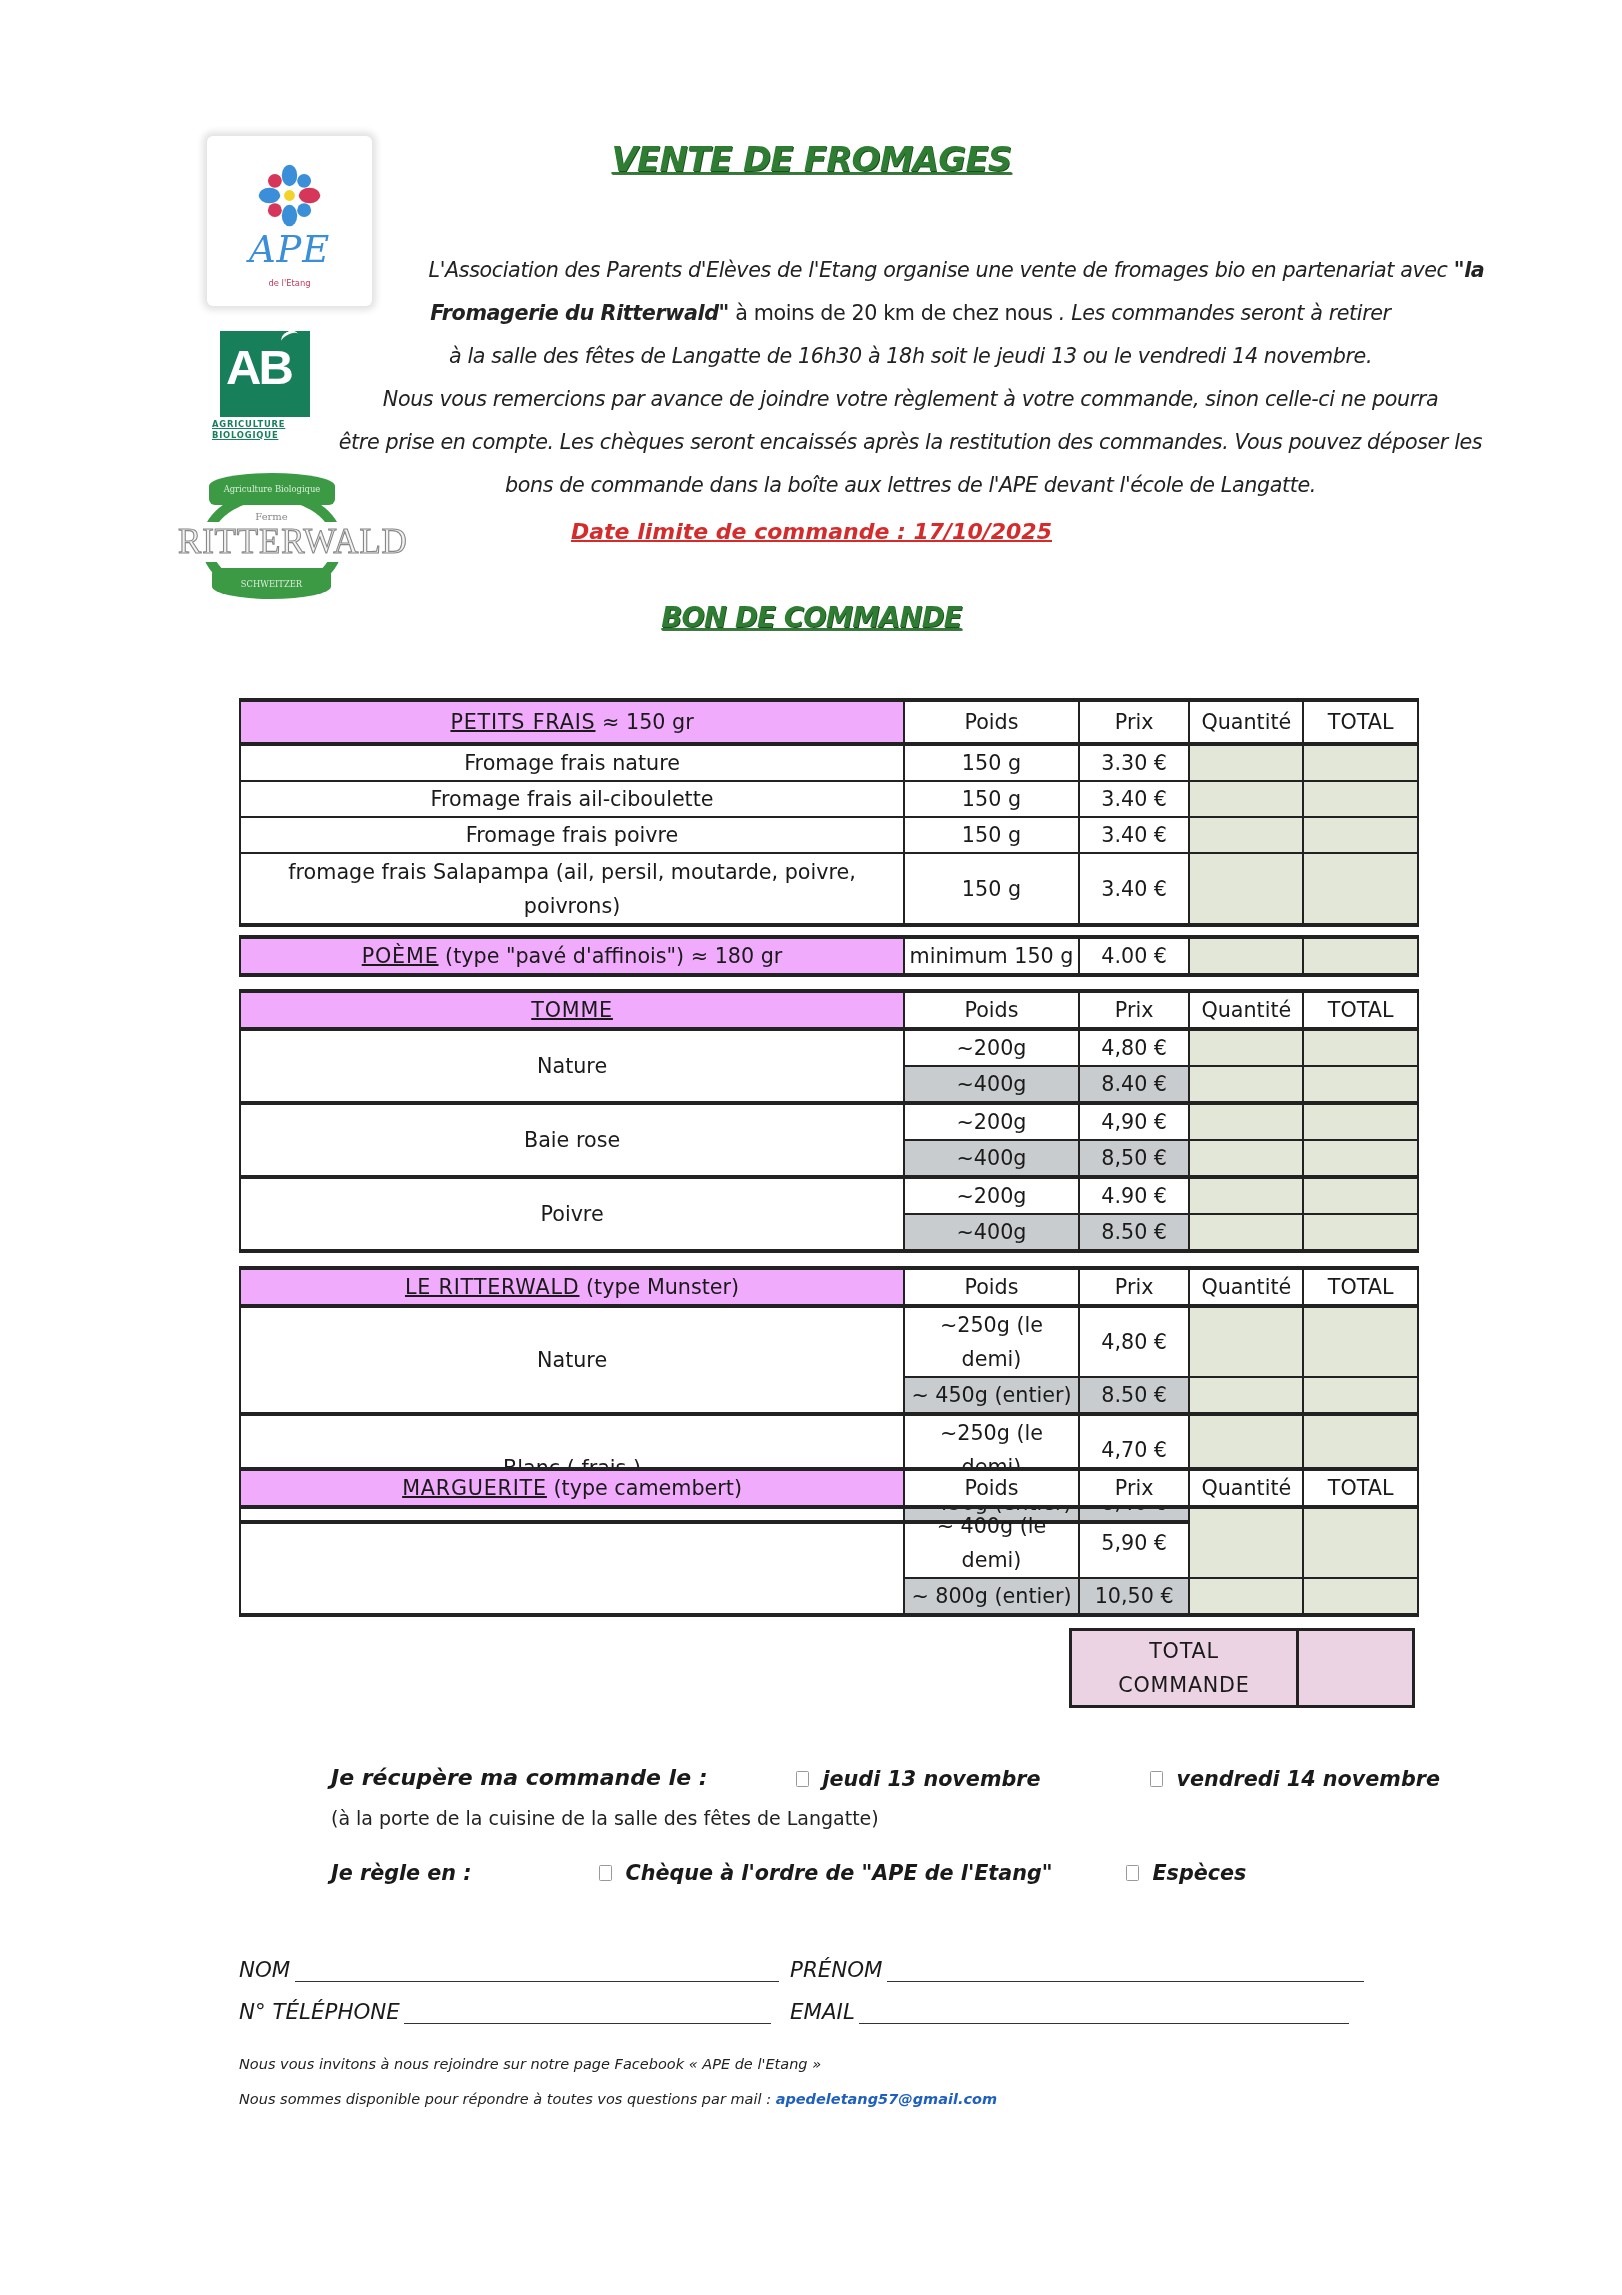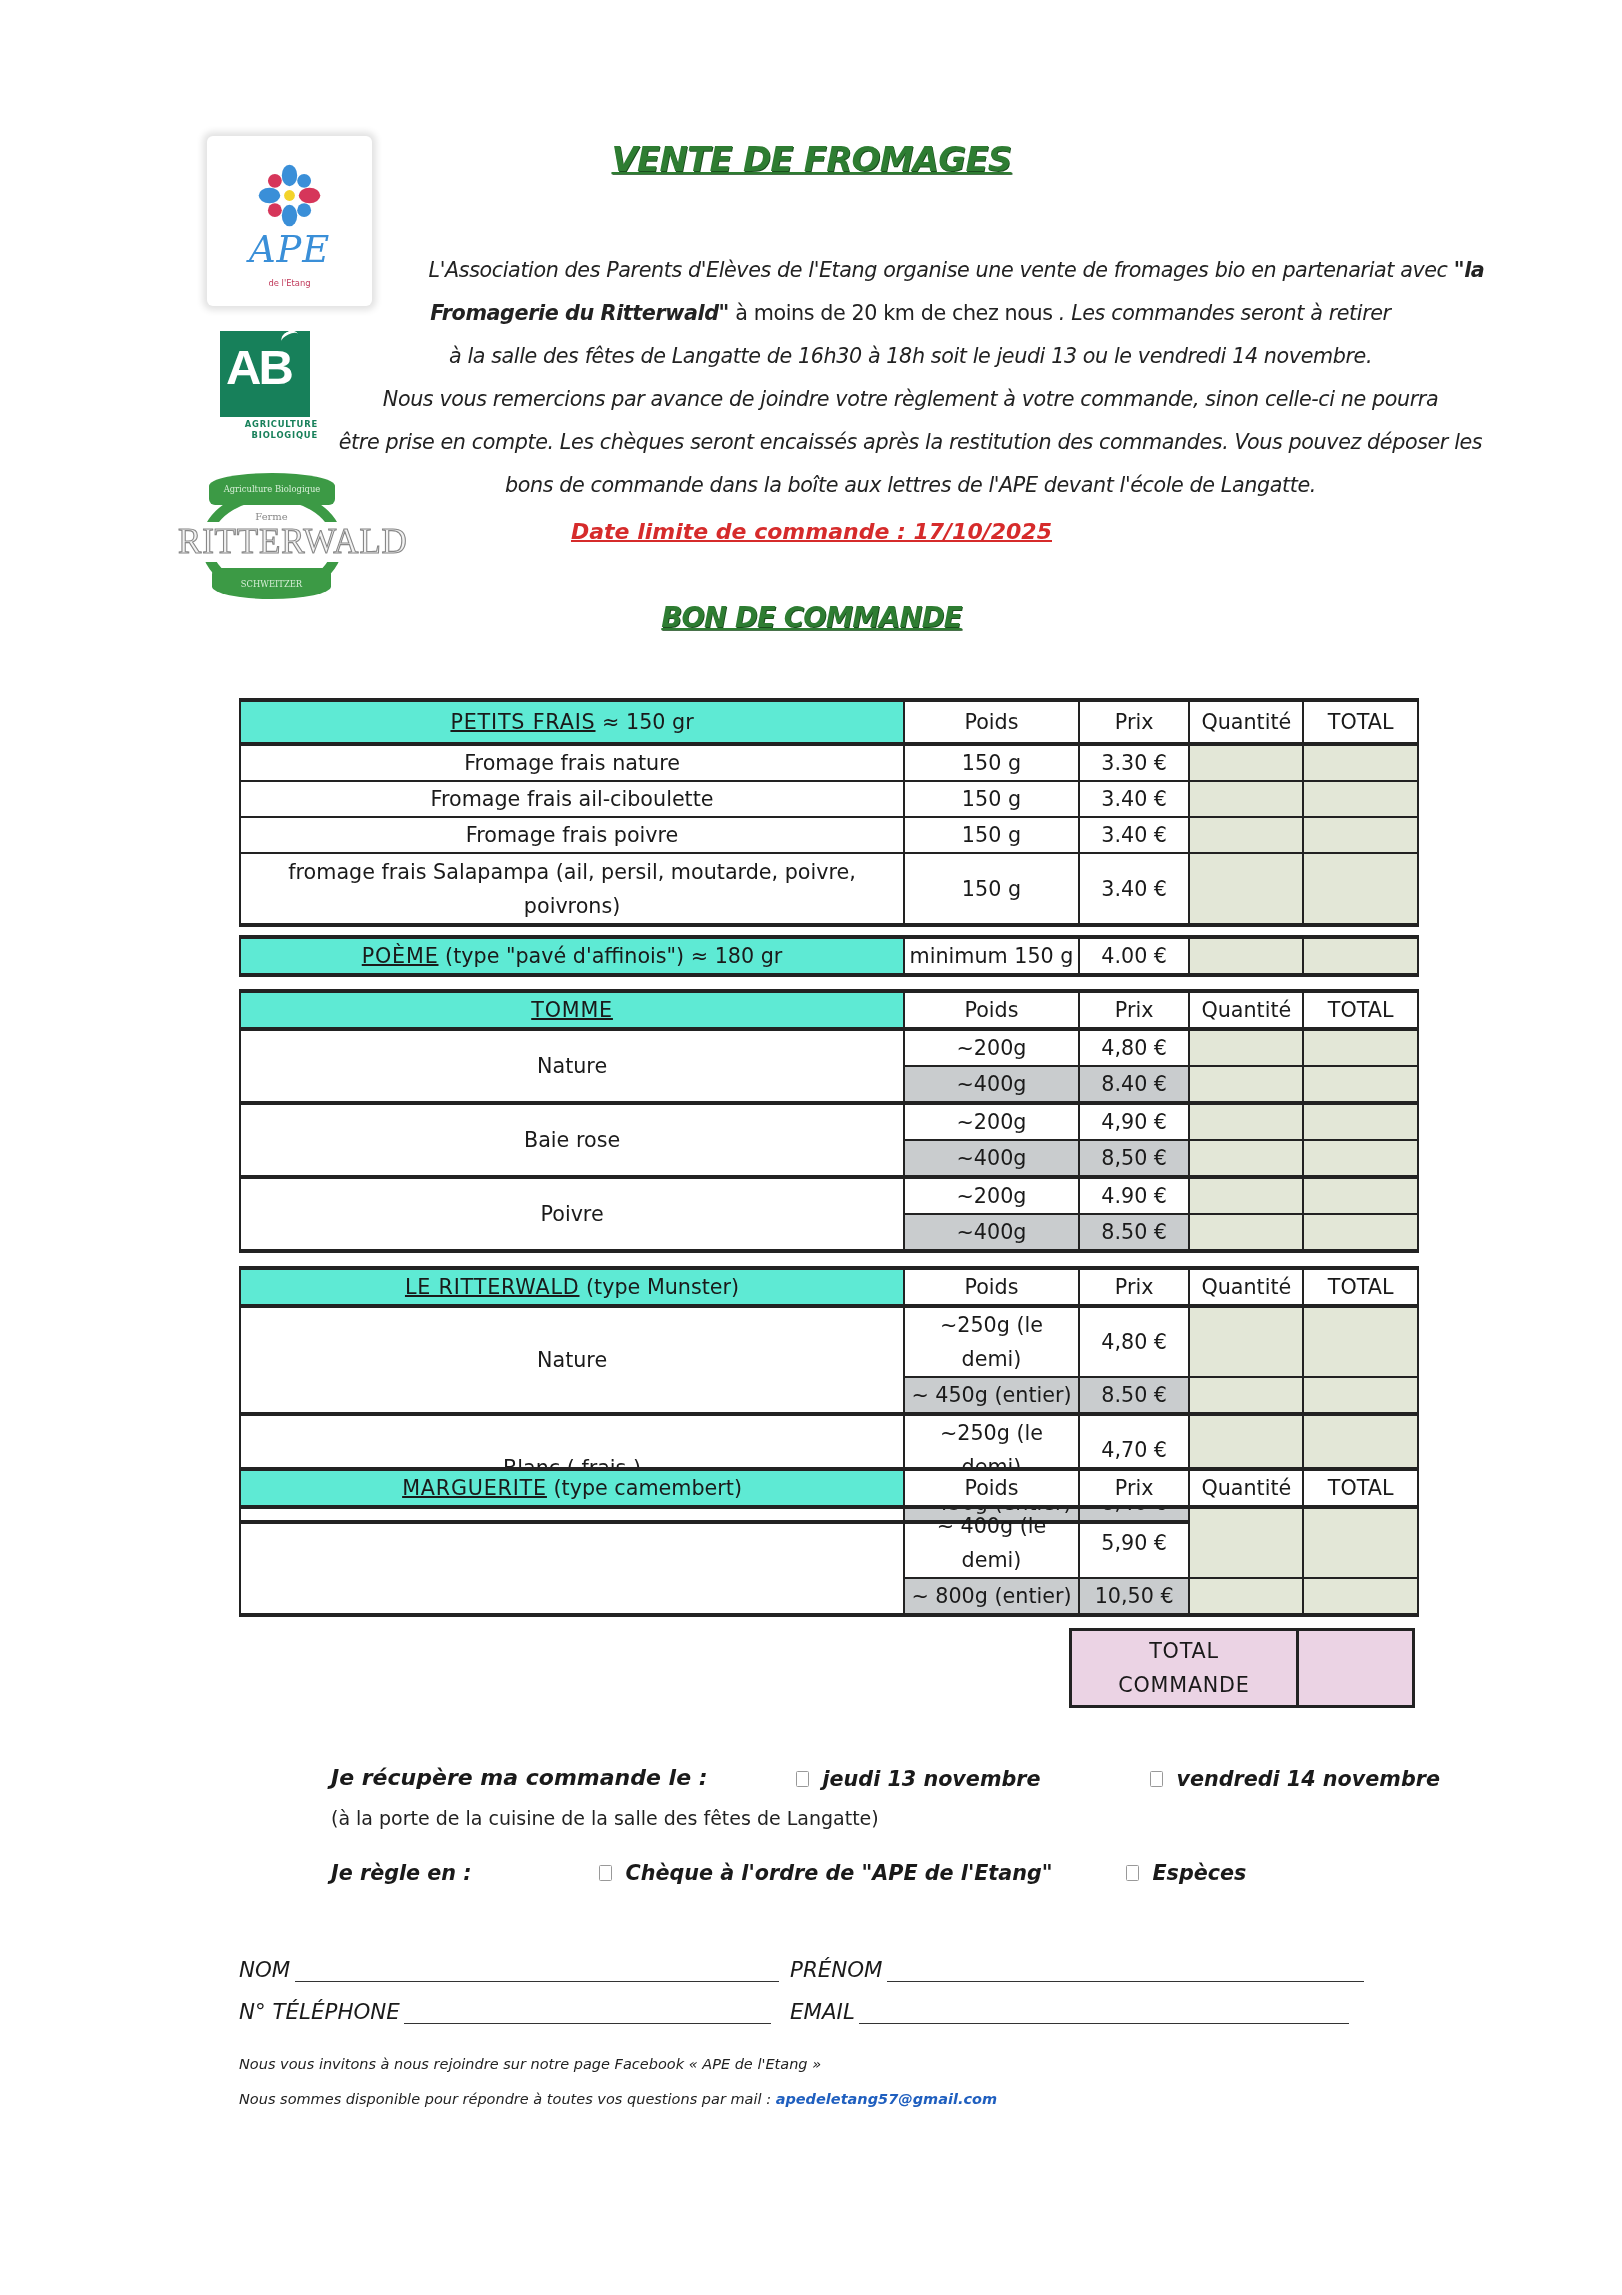--- a/index.html
+++ b/index.html
@@ -16,23 +16,23 @@
               color: #3a8fd8; letter-spacing: 0.8px; }
   .logo-ape .ape-sub { position: absolute; left: 0; right: 0; top: 142px; text-align: center;
               font-size: 8.4px; color: #c0395a; }
 
   .logo-ab { position: absolute; left: 220px; top: 331px; width: 90px; height: 86px;
              background: #17805a; color: #fff; }
   .logo-ab .ab-letters { position: absolute; left: 6.1px; top: 7.7px; font-size: 49px; font-weight: bold;
              font-family: "Liberation Sans", sans-serif; letter-spacing: -3.1px; }
   .logo-ab .ab-leaf { position: absolute; left: 61px; top: 0px; width: 18.4px; height: 10.7px;
              border-top: 3.1px solid #fff; border-radius: 50% 50% 0 0; transform: rotate(-25deg); }
-  .logo-ab-caption { position: absolute; left: 228px; top: 419px; width: 90px;
-             font-size: 8.4px; font-weight: bold; color: #17805a; text-align: right;
-             line-height: 10.7px; letter-spacing: 0.8px; }
+  .logo-ab-caption { position: absolute; left: 212px; top: 419px; width: 90px;
+             font-size: 8.4px; font-weight: bold; color: #17805a; text-align: left;
+             line-height: 10.7px; letter-spacing: 0.8px; text-decoration: underline; }
 
   .logo-ritter { position: absolute; left: 178px; top: 467px; width: 187px; height: 138px; }
   .logo-ritter .banner-top { position: absolute; left: 31px; top: 6.1px; width: 126px; height: 32px;
              background: #3c9a45; border-radius: 50% 50% 6.1px 6.1px / 40% 40% 6.1px 6.1px; }
   .logo-ritter .banner-top span, .logo-ritter .banner-bot span { display: block; text-align: center;
              color: #d8efd8; font-size: 8.4px; line-height: 32px; font-family: "DejaVu Serif", serif; }
   .logo-ritter .ring { position: absolute; left: 23px; top: 23px; width: 142px; height: 107px;
              border: 10.7px solid #3c9a45; border-radius: 50%; box-sizing: border-box; }
   .logo-ritter .ferme { position: absolute; left: 0; right: 0; top: 44px; text-align: center;
              font-family: "DejaVu Serif", serif; font-size: 10px; color: #888; }
@@ -67,21 +67,21 @@
   
   .tbl { position: absolute; left: 239px; width: 1180px; border-collapse: collapse;
          table-layout: fixed; font-size: 20.7px; }
   .tbl td { border: 2.3px solid #222; text-align: center; vertical-align: middle; padding: 0 3.1px;
             line-height: 34px; }
   .tbl .c-name { width: 654px; }
   .tbl .c-poids { width: 172px; }
   .tbl .c-prix { width: 109px; }
   .tbl .c-qty { width: 112px; }
   .tbl .c-tot { width: 113px; }
-  .tbl .hdr-green { background: #5eead4; color: #1a1a1a; }
+  .tbl .hdr-green { background: #f0abfc; color: #1a1a1a; }
   .tbl .hdr-green .u { text-decoration: underline; text-decoration-thickness: 1.5px; letter-spacing: 0.8px; }
   .tbl .hdr-white { background: #ffffff; }
   .tbl .fill { background: #e3e7d7; }
   .tbl .grey { background: #c9ccce; }
   .tbl tr.thick-top td { border-top-width: 4.6px; }
   .tbl tr.thick-bot td { border-bottom-width: 4.6px; }
 
   .total-box { position: absolute; left: 1069px; top: 1628px; border-collapse: collapse; table-layout: fixed; }
   .total-box td { border: 3.1px solid #222; background: #ebd3e4; height: 72px; text-align: center;
                   font-size: 20.7px; line-height: 34px; letter-spacing: 0.8px; }

